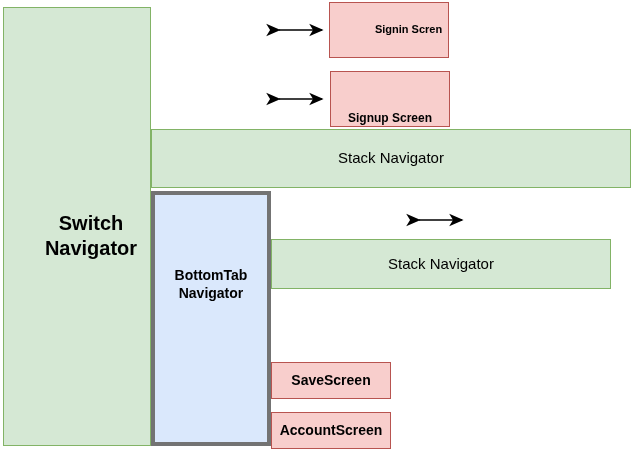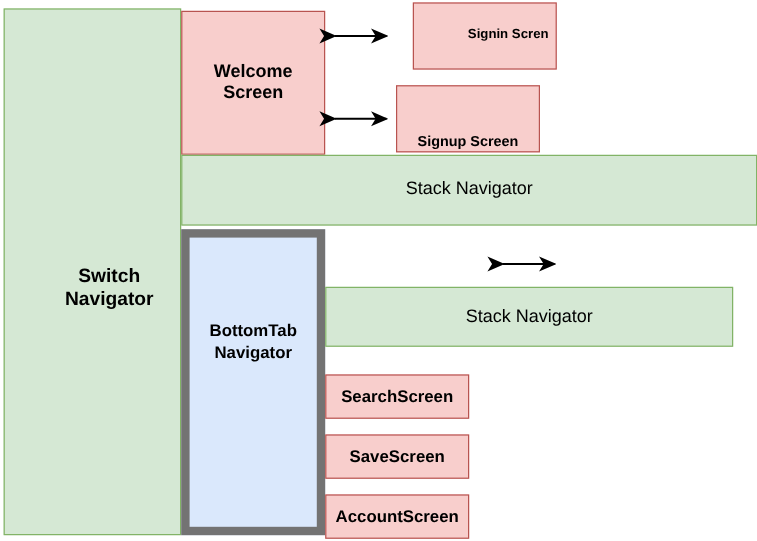--- a/index.html
+++ b/index.html
@@ -32,26 +32,26 @@
   .green {
     background: #d5e8d4;
     border: 1px solid #82b366;
   }
   .pink {
     background: #f8cecc;
     border: 1px solid #b85450;
   }
   .blue {
     background: #dae8fc;
-    border: 7px solid #737373;
+    border: 4px solid #737373;
   }
   .bold { font-weight: bold; }
   .reg  { font-weight: normal; justify-content: center; }
 
-  .t20 { font-size: 16px; padding-left: 28px; }
+  .t20 { font-size: 20px; padding-left: 28px; }
   .t15 { font-size: 15px; }
   .t14 { font-size: 14px; }
   .t12 { font-size: 12px; }
   .t11 { font-size: 11px; }
 
   .arrow {
     position: absolute;
     overflow: visible;
   }
   .arrow svg { display: block; overflow: visible; }
@@ -59,26 +59,22 @@
 </head>
 <body>
 
 <div id="canvas">
 
   <div class="box green bold t20" style="left:3px; top:7px; width:148px; height:439px; align-items:flex-end; padding-bottom:0;">
     <span style="display:block; width:100%; margin-bottom:185px;">Switch
 Navigator</span>
   </div>
 
-  <div class="box pink bold t15" style="left:151px; top:9px; width:120px; height:120px;">
-    <span>Welcome
-Screen</span>
-  </div>
 
-  <div class="box pink bold t11" style="left:344px; top:2px; width:120px; height:56px;padding-left:39px;">
+  <div class="box pink bold t11" style="left:329px; top:2px; width:120px; height:56px;padding-left:39px;">
     <span>Signin Scren</span>
   </div>
 
   <div class="box pink bold t12" style="left:330px; top:71px; width:120px; height:56px;align-items:flex-end;">
     <span>Signup Screen</span>
   </div>
 
   <div class="arrow" style="left:271px; top:21px; width:59px; height:18px;">
     <svg width="59" height="18" viewBox="0 0 59 18">
       <defs>
@@ -129,23 +125,20 @@
         </marker>
       </defs>
       <line x1="8" y1="9" x2="51" y2="9" stroke="#000" stroke-width="1.6" marker-start="url(#ahL3)" marker-end="url(#ahR3)"></line>
     </svg>
   </div>
 
   <div class="box green reg t15" style="left:271px; top:239px; width:340px; height:50px;">
     <span>Stack Navigator</span>
   </div>
 
-  <div class="box pink bold t14" style="left:271px; top:312px; width:120px; height:37px;">
-    <span>SearchScreen</span>
-  </div>
 
   <div class="box pink bold t14" style="left:271px; top:412px; width:120px; height:37px;">
     <span>AccountScreen</span>
   </div>
 
   <div class="box pink bold t14" style="left:271px; top:362px; width:120px; height:37px;">
     <span>SaveScreen</span>
   </div>
 
 </div>

